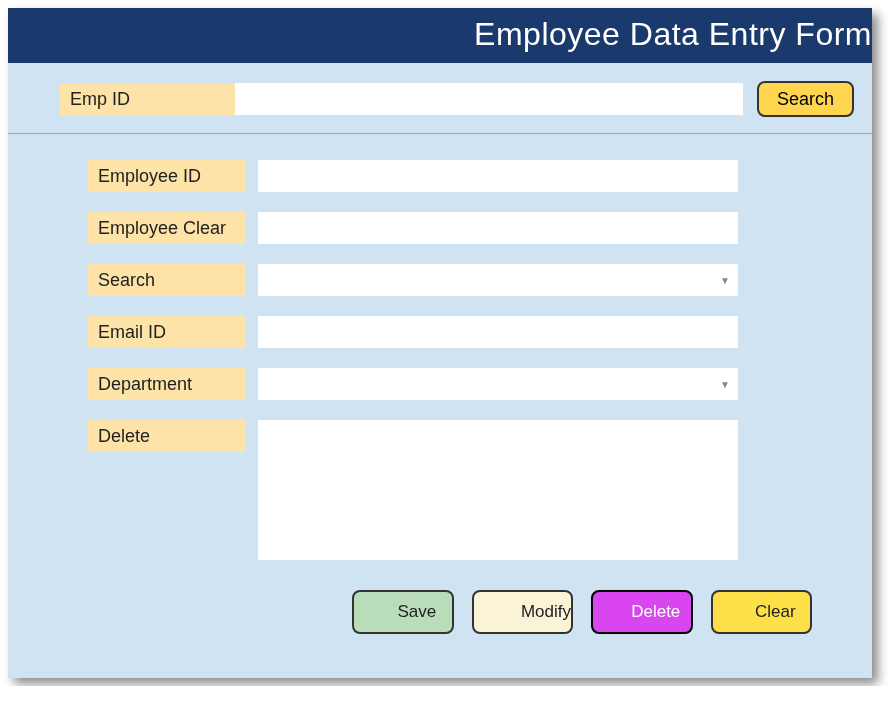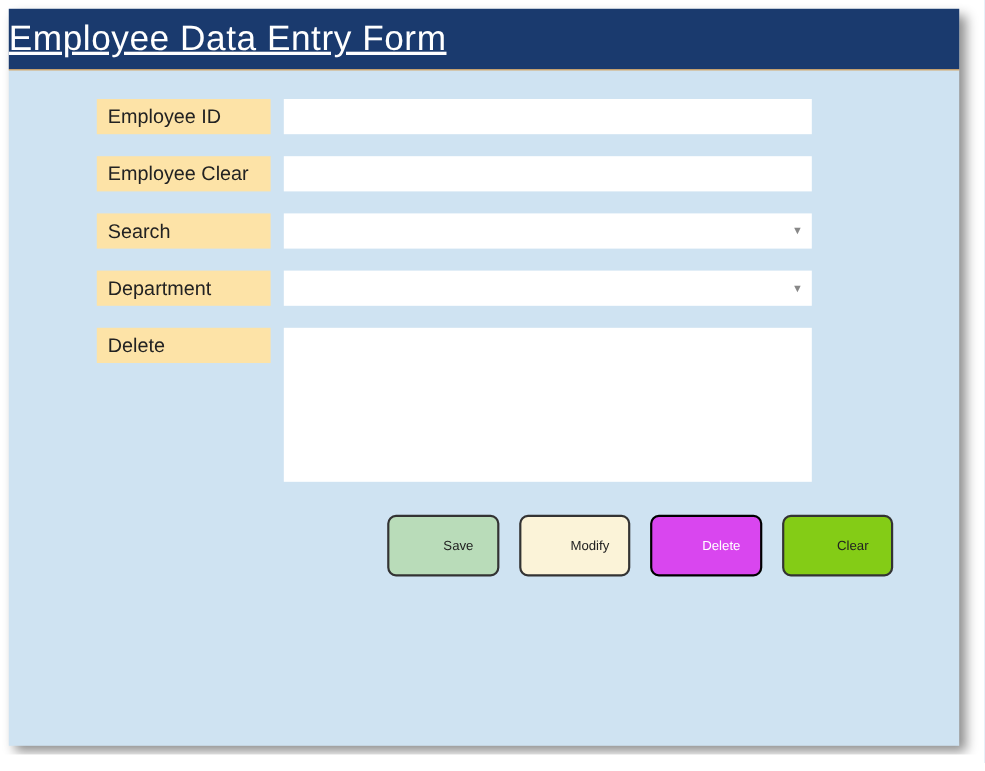--- a/index.html
+++ b/index.html
@@ -15,27 +15,26 @@
     .form-container {
       width: 864px;
       height: 670px;
       background: #cfe3f2;
       box-shadow: 6px 6px 10px rgba(0,0,0,0.45);
       position: relative;
     }
     .header {
       background: #1a3a6e;
       color: #fff;
-      text-align: left;
+      text-align: right;
       font-size: 32px;
       font-weight: 400;
       padding: 8px 0 10px 0;
       font-family: 'Trebuchet MS', 'Comic Sans MS', sans-serif;
       letter-spacing: 0.5px;
-      text-decoration: underline;
     }
     .search-section {
       padding: 18px 18px 16px 52px;
       display: flex;
       align-items: center;
       gap: 0;
     }
     .field-label {
       background: #fde3a7;
       padding: 6px 10px;
@@ -126,51 +125,57 @@
       outline: none;
     }
     .button-row {
       display: flex;
       gap: 18px;
       padding-left: 264px;
       margin-top: 30px;
     }
     .btn {
       width: 120px;
-      height: 56px;
+      height: 44px;
       border: 2px solid #333;
       border-radius: 8px;
-      font-size: 12px;
+      font-size: 17px;
       cursor: pointer;
       padding-left: 28px;
     }
     .btn-save {
       background: #b9dcb9;
       color: #222;
     }
     .btn-modify {
       background: #fbf3d8;
       color: #222;
+      text-align: right;
     }
     .btn-delete {
       background: #d946ef;
       color: #fff;
       border-color: #000;
     }
     .btn-clear {
-      background: #84cc16;
+      background: #fde047;
       color: #222;
     }
   </style>
 </head>
 <body>
 
 <div class="form-container">
   <div class="header">Employee Data Entry Form</div>
 
+  <div class="search-section">
+    <div class="field-label">Emp ID</div>
+    <input class="search-input" type="text" value="" style="">
+    <button class="search-button">Search</button>
+  </div>
 
   <hr class="divider">
 
   <div class="form-body">
 
     <div class="form-row">
       <div class="field-label">Employee ID</div>
       <div class="gap"></div>
       <input class="form-input" type="text" value="" style="">
     </div>
@@ -182,20 +187,25 @@
     </div>
 
     <div class="form-row">
       <div class="field-label">Search</div>
       <div class="gap"></div>
       <div class="form-select">
         <span class="chevron">▼</span>
       </div>
     </div>
 
+    <div class="form-row">
+      <div class="field-label">Email ID</div>
+      <div class="gap"></div>
+      <input class="form-input" type="text" value="" style="">
+    </div>
 
     <div class="form-row">
       <div class="field-label">Department</div>
       <div class="gap"></div>
       <div class="form-select">
         <span class="chevron">▼</span>
       </div>
     </div>
 
     <div class="form-row">

